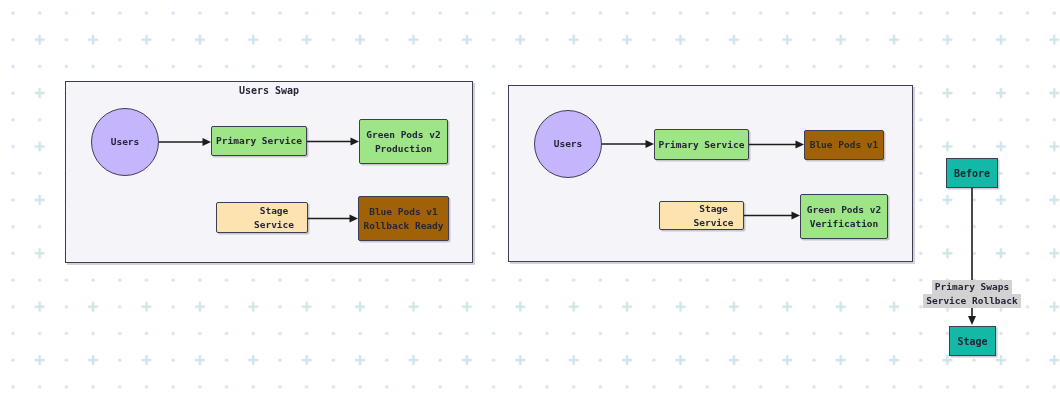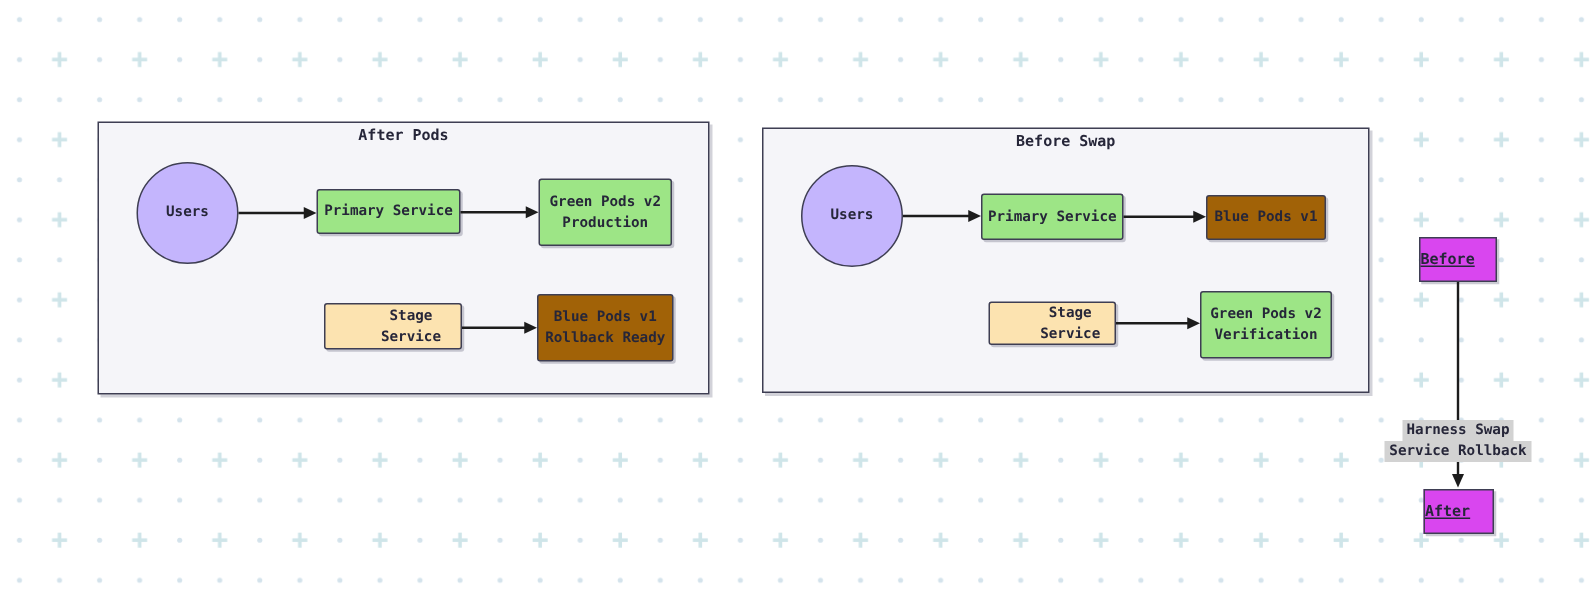--- a/index.html
+++ b/index.html
@@ -63,27 +63,27 @@
     inset: 0;
     width: 100%;
     height: 100%;
   }
   .arrow-line { stroke: #1c1c1c; stroke-width: 1.6; }
   .arrow-head { fill: #1c1c1c; stroke: none; }
   .flow-box {
     position: absolute;
     box-sizing: border-box;
     border: 1.5px solid #3e3e53;
-    background: #d946ef;
+    background: #14b8a6;
     display: flex;
     align-items: center;
+    justify-content: center;
     font-size: 10px;
     font-weight: 600;
     box-shadow: 1.5px 1.5px 0 rgba(125,125,145,0.4);
-    text-decoration: underline;
   }
   .flow-arrow-svg {
     position: absolute;
     left: 964px;
     top: 188px;
     width: 16px;
     height: 138px;
   }
   .edge-label {
     position: absolute;
@@ -117,21 +117,21 @@
         <circle cx="39.7" cy="13" r="1.7" fill="#d4e3ec"></circle>
         <circle cx="13" cy="39.7" r="1.7" fill="#d4e3ec"></circle>
         <rect x="34.7" y="38.5" width="10" height="2.4" fill="#cfe5e9"></rect>
         <rect x="38.5" y="34.7" width="2.4" height="10" fill="#cfe5e9"></rect>
       </pattern>
     </defs>
     <rect x="0" y="0" width="100%" height="100%" fill="url(#gridpat)"></rect>
   </svg>
 
   <section class="group" style="left:65px; top:81px; width:408px; height:182px;">
-    <div class="group-title">After Pods</div>
+    <div class="group-title">Users Swap</div>
 
     <div class="node circle" style="left:25px; top:26px; width:68px; height:68px;">
       <span>Users</span>
     </div>
 
     <div class="node green" style="left:145px; top:44px; width:96px; height:30px;">
       <span>Primary Service</span>
     </div>
 
     <div class="node green" style="left:293px; top:37px; width:89px; height:45px;">
@@ -158,21 +158,20 @@
         <polygon class="arrow-head" points="293,59.5 284.5,55.5 284.5,63.5"></polygon>
       </g>
       <g>
         <line class="arrow-line" x1="242" y1="136.5" x2="284" y2="136.5"></line>
         <polygon class="arrow-head" points="292,136.5 283.5,132.5 283.5,140.5"></polygon>
       </g>
     </svg>
   </section>
 
   <section class="group" style="left:508px; top:85px; width:405px; height:177px;">
-    <div class="group-title">Before Swap</div>
 
     <div class="node circle" style="left:25px; top:24px; width:68px; height:68px;">
       <span>Users</span>
     </div>
 
     <div class="node green" style="left:145px; top:43px; width:95px; height:31px;">
       <span>Primary Service</span>
     </div>
 
     <div class="node blue" style="left:295px; top:44px; width:80px; height:30px;">
@@ -207,21 +206,21 @@
   <div class="flow-box" style="left:946px; top:158px; width:52px; height:30px;">
     <span>Before</span>
   </div>
 
   <svg class="flow-arrow-svg" xmlns="http://www.w3.org/2000/svg">
     <line class="arrow-line" x1="8" y1="0" x2="8" y2="128"></line>
     <polygon class="arrow-head" points="8,137 4,128 12,128"></polygon>
   </svg>
 
   <div class="edge-label">
-    <span>Harness Swap</span>
+    <span>Primary Swaps</span>
     <span>Service Rollback</span>
   </div>
 
   <div class="flow-box" style="left:949px; top:326px; width:47px; height:30px;">
-    <span>After</span>
+    <span>Stage</span>
   </div>
 
 </div>
 
 </body></html>

